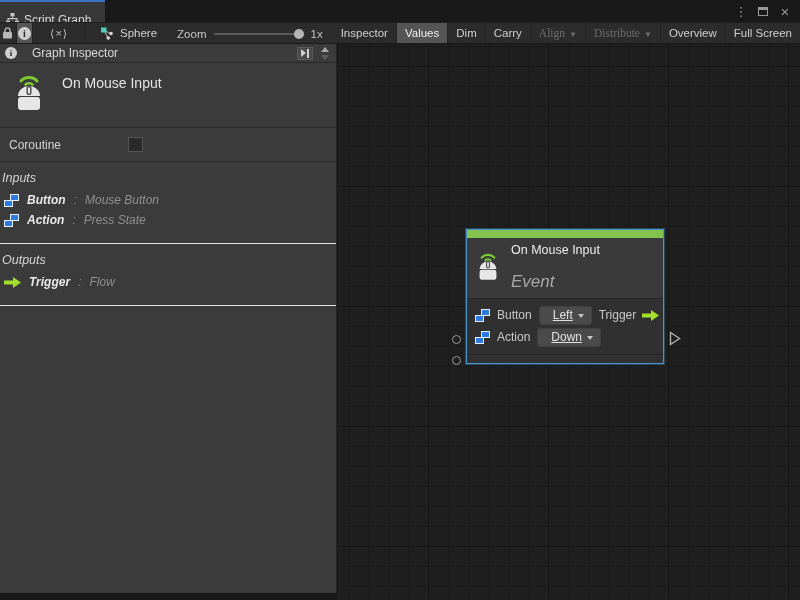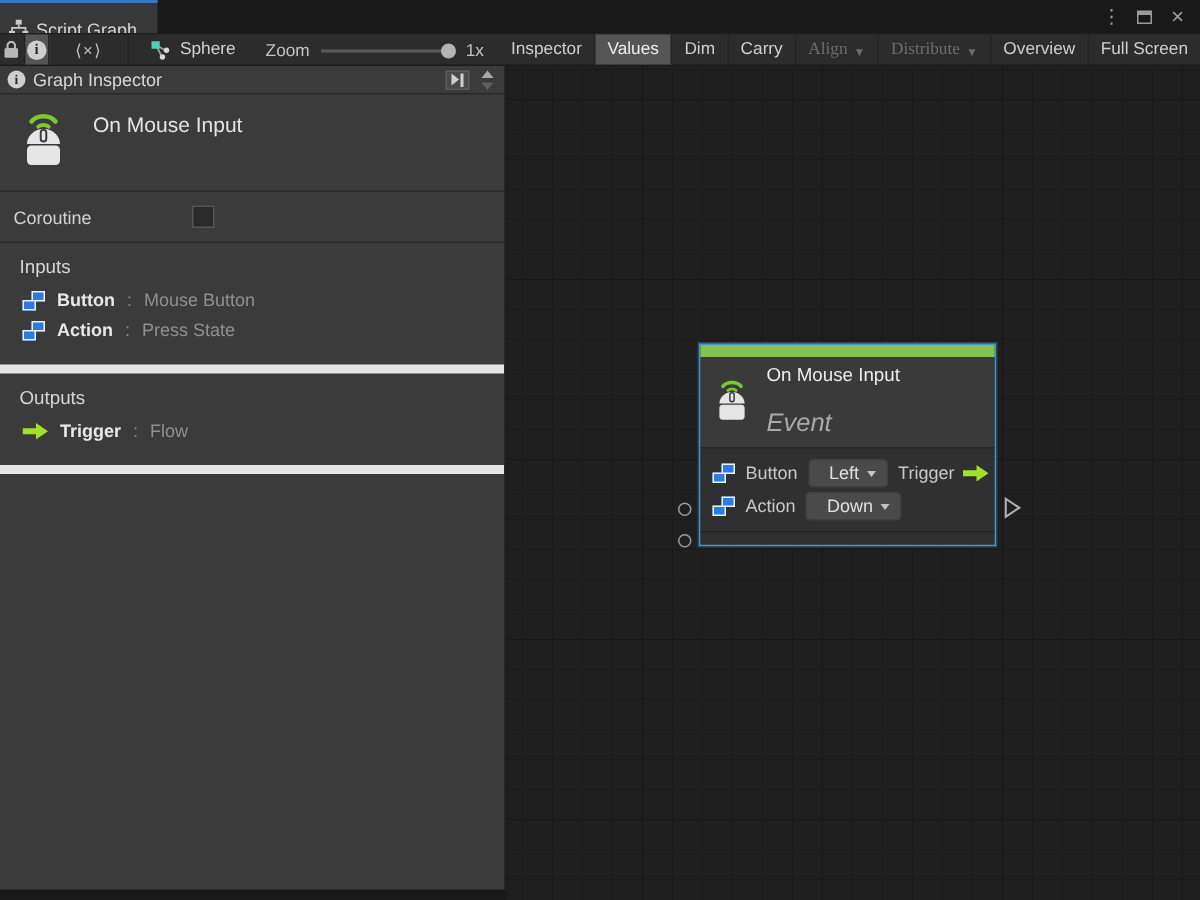--- a/index.html
+++ b/index.html
@@ -32,35 +32,35 @@
   .sphere-wrap { display:flex; align-items:center; gap:6px; padding:0 10px 0 14px; }
   .zoom-wrap { display:flex; align-items:center; gap:8px; padding:11px 10px; flex:0 0 auto; }
   .zoom-track { position:relative; width:88px; height:2px; background:#5a5a5a; }
   .zoom-handle { position:absolute; right:-2px; top:-4px; width:10px; height:10px; border-radius:50%; background:#b4b4b4; }
   .tb-group-right { display:flex; align-items:stretch; }
 
   
   .inspector { position:absolute; left:0; top:44px; width:337px; height:549px; background:#3b3b3b; border-right:1px solid #242424; }
   .insp-header { height:19px; display:flex; align-items:center; gap:5px; padding:0 4px 0 5px; border-bottom:1px solid #2a2a2a; }
   .insp-header .info-circle { width:12px; height:12px; font-size:9px; line-height:12px; }
-  .insp-title { flex:1; color:#d8d8d8; }
+  .insp-title { flex:1; color:#d8d8d8;margin-left:10px; }
   .dock-icon { display:flex; align-items:center; gap:1px; padding:1px 3px; background:#4a4a4a; border:1px solid #5a5a5a; }
   .dock-tri { width:0; height:0; border-left:5px solid #d0d0d0; border-top:4px solid transparent; border-bottom:4px solid transparent; }
   .dock-bar { width:2.5px; height:9px; background:#d0d0d0; }
   .scroll-arrows { display:flex; flex-direction:column; justify-content:center; gap:3px; padding:0 3px; }
   .arr-up { width:0; height:0; border-bottom:5px solid #a8a8a8; border-left:4px solid transparent; border-right:4px solid transparent; }
   .arr-dn { width:0; height:0; border-top:5px solid #5e5e5e; border-left:4px solid transparent; border-right:4px solid transparent; }
 
   .insp-node { display:flex; align-items:flex-start; gap:16px; padding:9px 10px 12px 12px; border-bottom:1px solid #2a2a2a; }
   .insp-node-title { font-size:14px; color:#e4e4e4; margin-top:3px; }
   .coroutine-row { display:flex; align-items:center; padding:9px 10px 9px 9px; border-bottom:1px solid #2a2a2a; }
   .coroutine-row .lbl { width:119px; }
   .checkbox { width:15px; height:15px; background:#2a2a2a; border:1px solid #555; }
 
-  .section { padding:6px 9px 10px 13px; border-bottom:6px solid #e5e5e5; }
+  .section { padding:6px 9px 10px 2px; border-bottom:1px solid #e5e5e5;font-style:italic; }
   .section h4 { font-size:12.5px; font-weight:normal; color:#d6d6d6; margin:3px 0 8px 0; }
   .port-row { display:flex; align-items:center; gap:8px; margin:6px 0 6px 2px; }
   .port-name { font-weight:bold; color:#e8e8e8; }
   .port-type { color:#909090; }
   .port-sep { color:#909090; }
 
   
   .vicon { position:relative; width:15px; height:13px; flex:0 0 15px; }
   .vicon .back { position:absolute; right:0; top:0; width:9px; height:7px; background:#2f7ae0; border:1px solid #e8f2ff; }
   .vicon .front { position:absolute; left:0; bottom:0; width:9px; height:7px; background:#2f7ae0; border:1px solid #e8f2ff; }
@@ -83,21 +83,21 @@
 
   
   .node { position:absolute; left:128px; top:185px; width:198px; border:1px solid #4596c9; background:#303030; box-shadow:0 0 0 1px rgba(69,150,201,.35); }
   .node-accent { height:8px; background:#85c350; }
   .node-header { display:flex; align-items:center; gap:10px; background:#3a3a3a; padding:5px 10px 6px 8px; }
   .node-title { font-size:12.5px; color:#ececec; }
   .node-subtitle { font-size:17px; color:#a8a8a8; margin-top:15px;font-style:italic; }
   .node-body { background:#303030; border-top:1px solid #262626; padding:5px 8px 6px 8px; }
   .node-row { display:flex; align-items:center; gap:7px; height:22px; }
   .node-row .row-label { color:#c8c8c8; }
-  .dropdown { display:flex; align-items:center; gap:5px; background:#4a4a4a; border:1px solid #404040; border-radius:3px; padding:1px 7px 2px 13px; color:#e0e0e0; }
+  .dropdown { display:flex; align-items:center; gap:5px; background:#4a4a4a; border:1px solid #404040; border-radius:3px; padding:1px 7px 2px 13px; color:#e0e0e0;text-decoration:underline; }
   .dd-caret { width:0; height:0; border-top:4px solid #c4c4c4; border-left:3.5px solid transparent; border-right:3.5px solid transparent; margin-top:2px; }
   .row-right { margin-left:auto; display:flex; align-items:center; gap:6px; }
   .node-footer { height:9px; background:#303030; border-top:1px solid #232323; }
 
   .port-circle { position:absolute; left:-15px; width:9px; height:9px; border:1px solid #9a9a9a; border-radius:50%; background:transparent; }
   .port-tri { position:absolute; right:-18px; }
 
   
   .sphere-icon { display:block; }
 </style>

